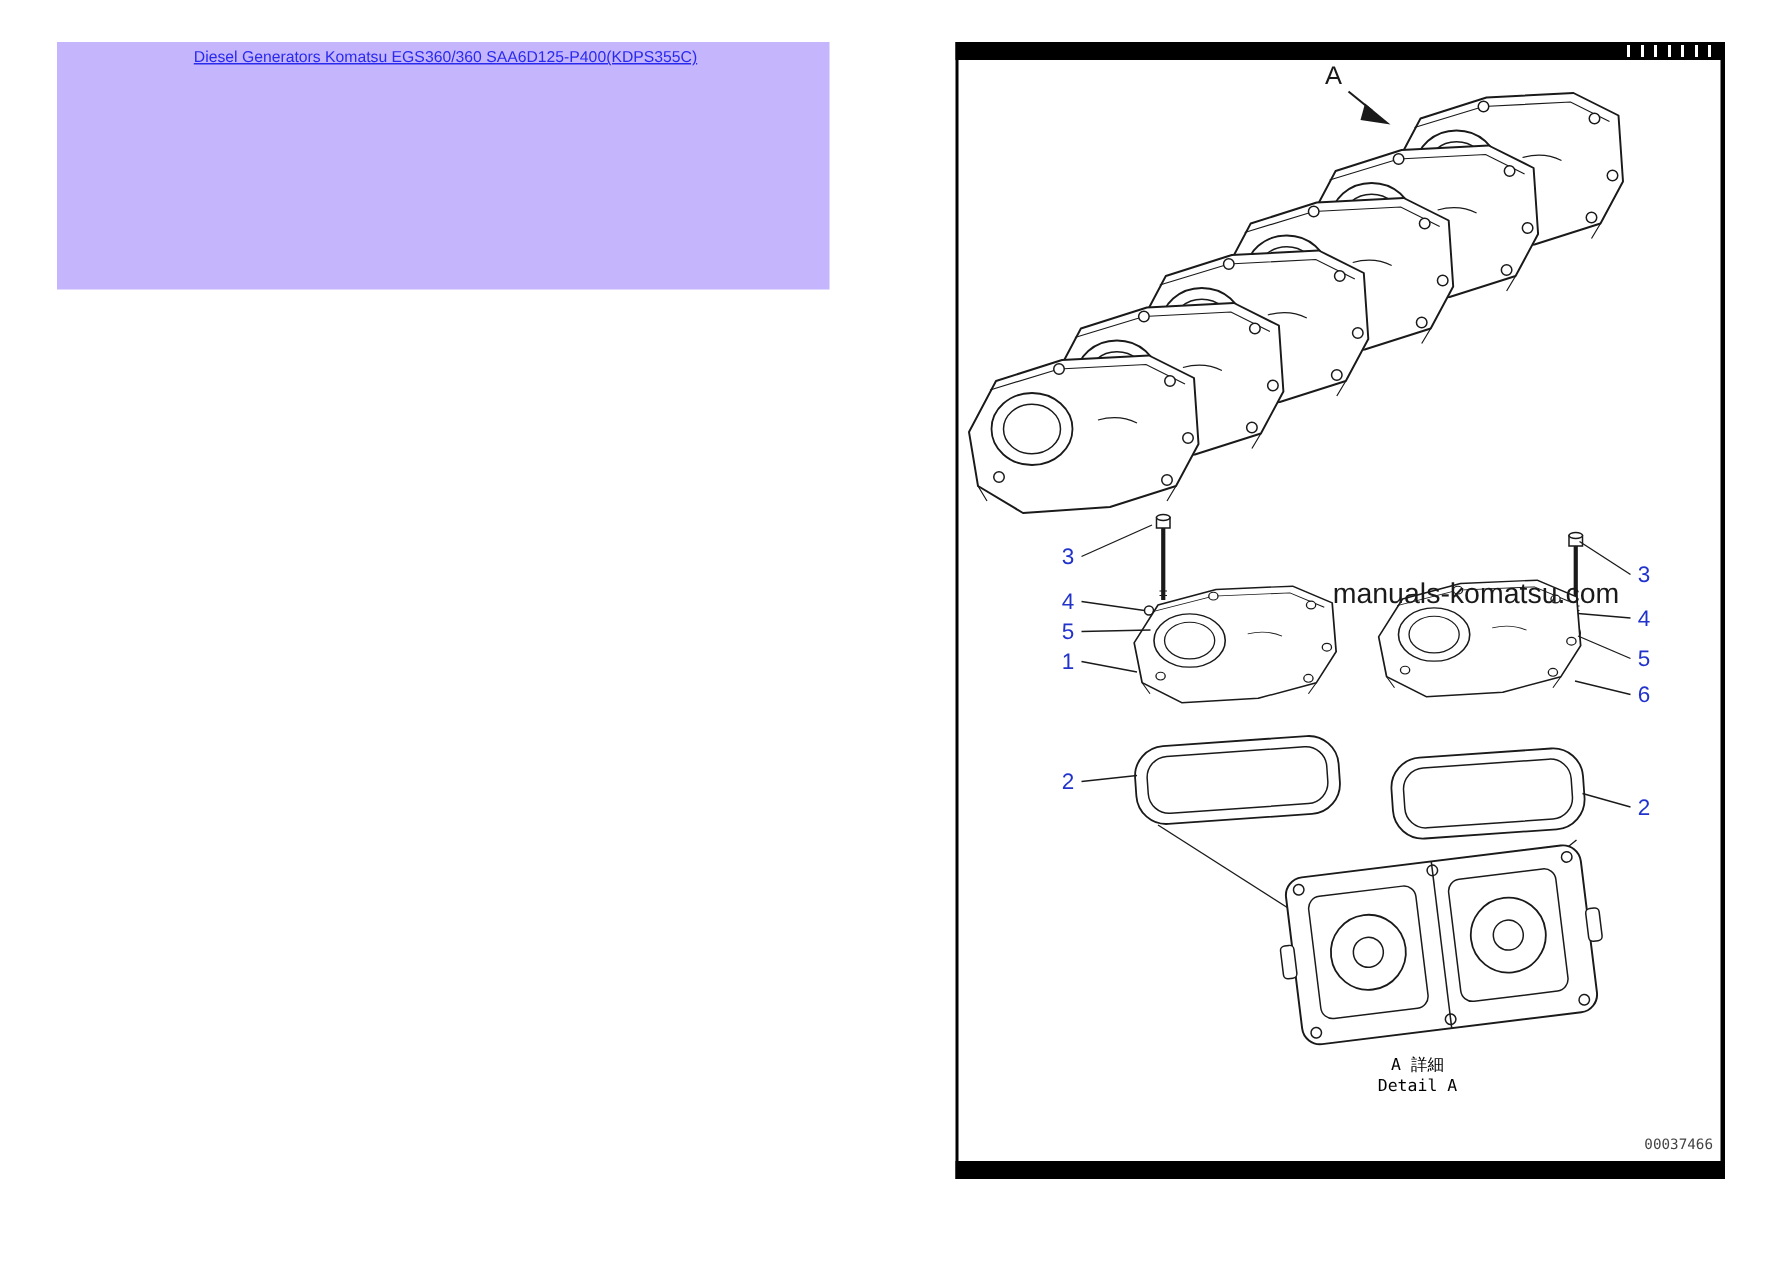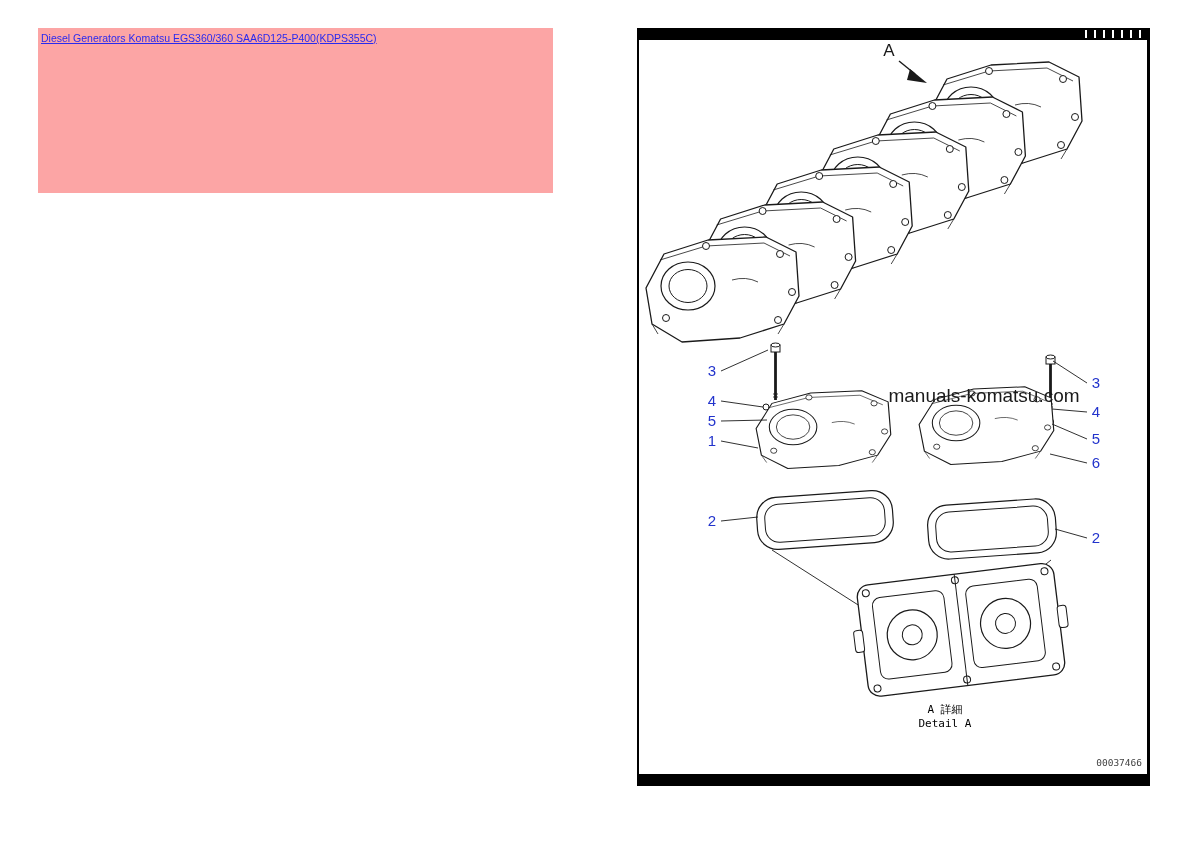--- a/index.html
+++ b/index.html
@@ -3,21 +3,22 @@
 <meta charset="utf-8">
 <style>
   html,body{margin:0;padding:0;}
   body{
     width:1190px;height:842px;position:relative;background:#ffffff;
     font-family:"Liberation Sans",sans-serif;overflow:hidden;
   }
   
   .header-box{
     position:absolute;left:38px;top:28px;width:515px;height:165px;
-    background:#fca5a5;
+    background:#c4b5fd;
+    text-align:center;
   }
   .title-link{
     display:inline-block;margin:2px 0 0 3px;
     font-size:10.5px;line-height:13px;
     color:#2a2aee;text-decoration:underline;cursor:pointer;
     white-space:nowrap;
   }
   
   .panel{
     position:absolute;left:637px;top:28px;width:513px;height:758px;

